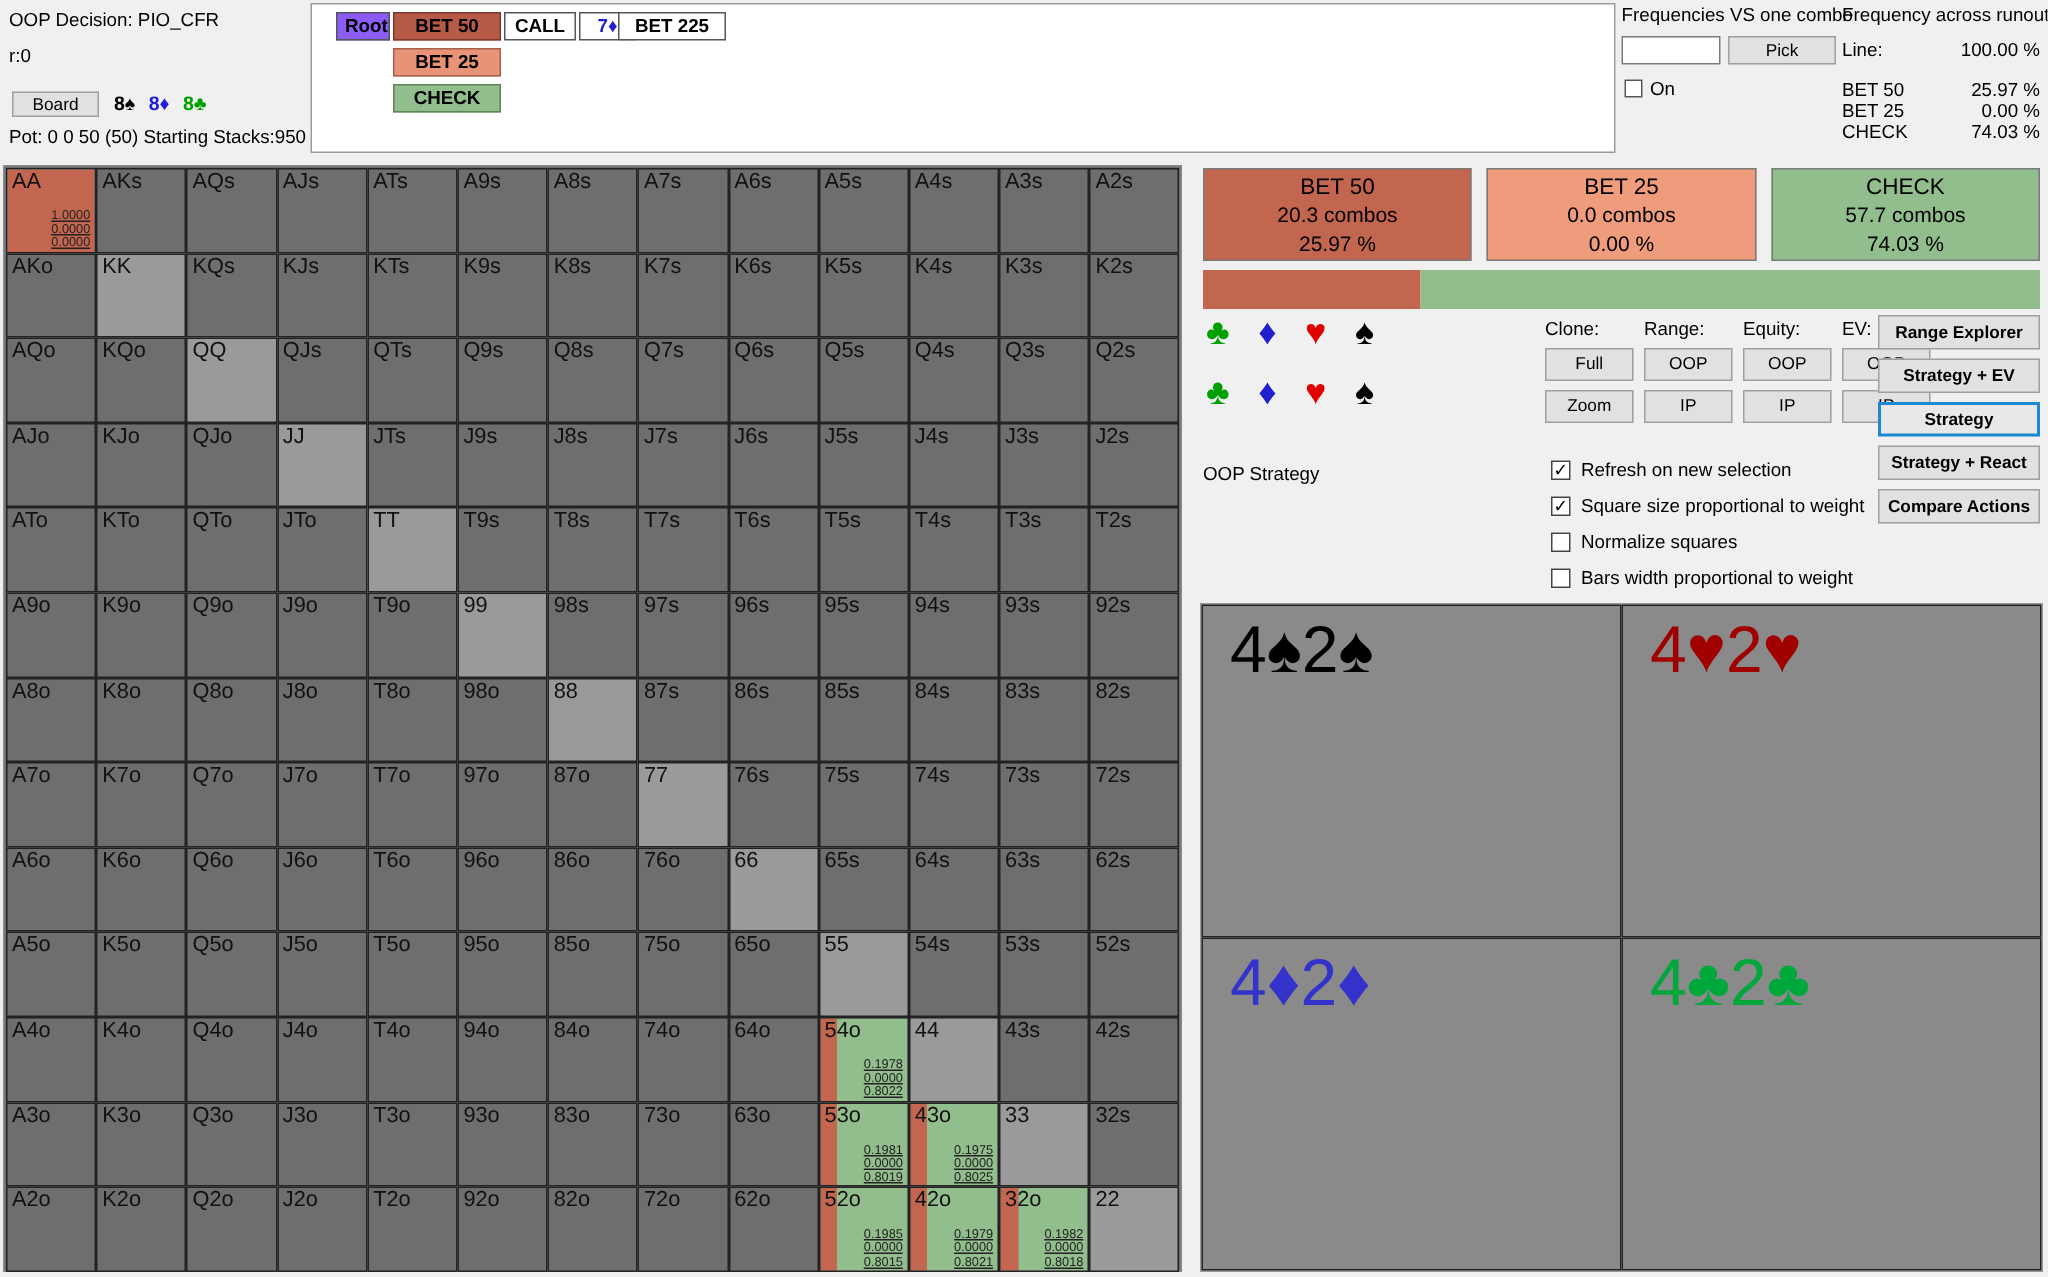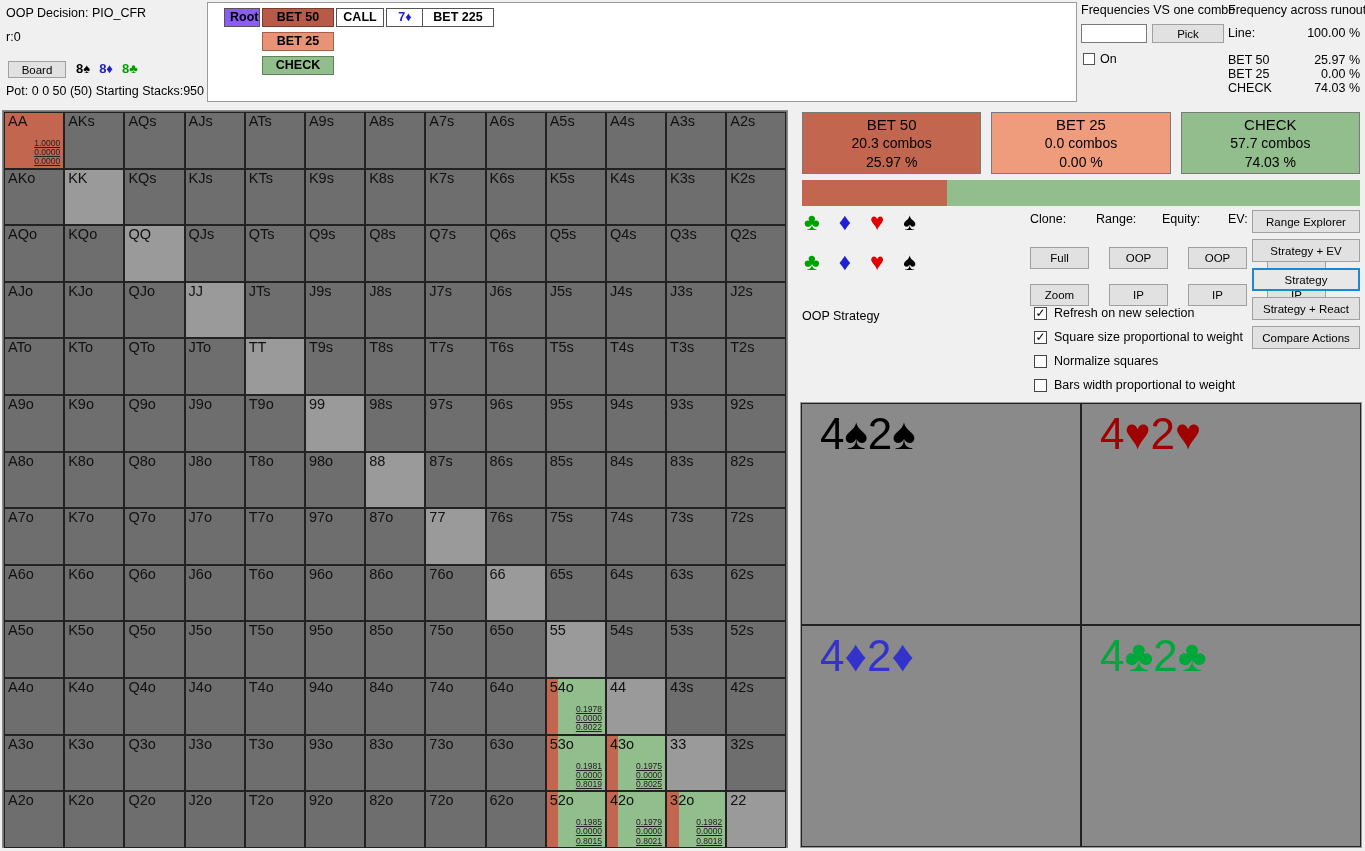--- a/index.html
+++ b/index.html
@@ -132,35 +132,35 @@
   .su-c{color:#00a000;}
   .su-d{color:#2020d0;}
   .su-h{color:#e00000;}
   .su-s{color:#000;}
   #oop-strategy-lbl{position:absolute;left:4px;top:203px;font-size:12.5px;}
 
   
   #ctrl-head{position:absolute;left:232px;top:106px;width:264px;display:flex;font-size:12.5px;}
   .ch{width:66px;}
   #ctrl-btns{position:absolute;left:232px;top:126px;}
-  .btn-row{display:flex;gap:20px;margin-bottom:6px;margin-top:15px;}
+  .btn-row{display:flex;gap:7px;margin-bottom:6px;}
   .gbtn{
     width:59px;height:22px;background:#e1e1e1;border:1px solid #a0a0a0;box-sizing:border-box;
     display:flex;align-items:center;justify-content:center;font-size:11.5px;color:#000;
   }
   #checks{position:absolute;left:236px;top:200px;}
   .ck-row{display:flex;align-items:center;gap:7px;margin-bottom:10px;font-size:12.5px;}
   .ck{width:13px;height:13px;background:#fff;border:1px solid #444;box-sizing:border-box;
       display:inline-flex;align-items:center;justify-content:center;font-size:12px;line-height:1;color:#000;}
 
   
   #right-btns{position:absolute;left:454px;top:104px;}
   .rbtn{
     width:108px;height:23px;background:#e1e1e1;border:1px solid #a0a0a0;box-sizing:border-box;
-    display:flex;align-items:center;justify-content:center;font-size:11.5px;color:#000;margin-bottom:6px;
+    display:flex;align-items:center;justify-content:center;font-size:11.5px;color:#000;margin-bottom:6px;font-weight:bold;
   }
   .rbtn.sel{border:2px solid #1a8ad4;background:#e8e8e8;}
 
   
   #quads{
     position:absolute;left:2px;top:296px;width:562px;height:446px;
     background:#f0f0f0;border:1px solid #999;box-sizing:border-box;
     display:grid;grid-template-columns:1fr 1fr;grid-template-rows:1fr 1fr;
   }
   .quad{
@@ -184,21 +184,21 @@
       <span class="bc suit-s">8♠</span><span class="bc suit-d">8♦</span><span class="bc suit-c">8♣</span>
     </div>
     <div class="info-line" id="pot-line">Pot: 0 0 50 (50) Starting Stacks:950</div>
   </div>
 
   <div id="tree-panel">
       <div class="node n-root" style="left: 16px; top: 5px; width: 36px;">Root</div>
       <div class="node n-bet50" style="left: 54px; top: 5px; width: 72px;">BET 50</div>
       <div class="node n-plain" style="left: 128px; top: 5px; width: 48px;">CALL</div>
       <div class="node n-card" style="left: 178px; top: 5px; width: 38px;">7♦</div>
-      <div class="node n-plain" style="left: 214px; top: 5px; width: 72px;">BET 225</div>
+      <div class="node n-plain" style="left: 204px; top: 5px; width: 72px;">BET 225</div>
       <div class="node n-bet25" style="left: 54px; top: 29px; width: 72px;">BET 25</div>
       <div class="node n-check" style="left: 54px; top: 53px; width: 72px;">CHECK</div>
     </div>
 
   <div id="freq-left">
     <div id="freq-title">Frequencies VS one combo</div>
     <input id="freq-input" value="" style="">
     <div id="pick-btn">Pick</div>
     <div id="on-check">
       <span class="cb"></span>

